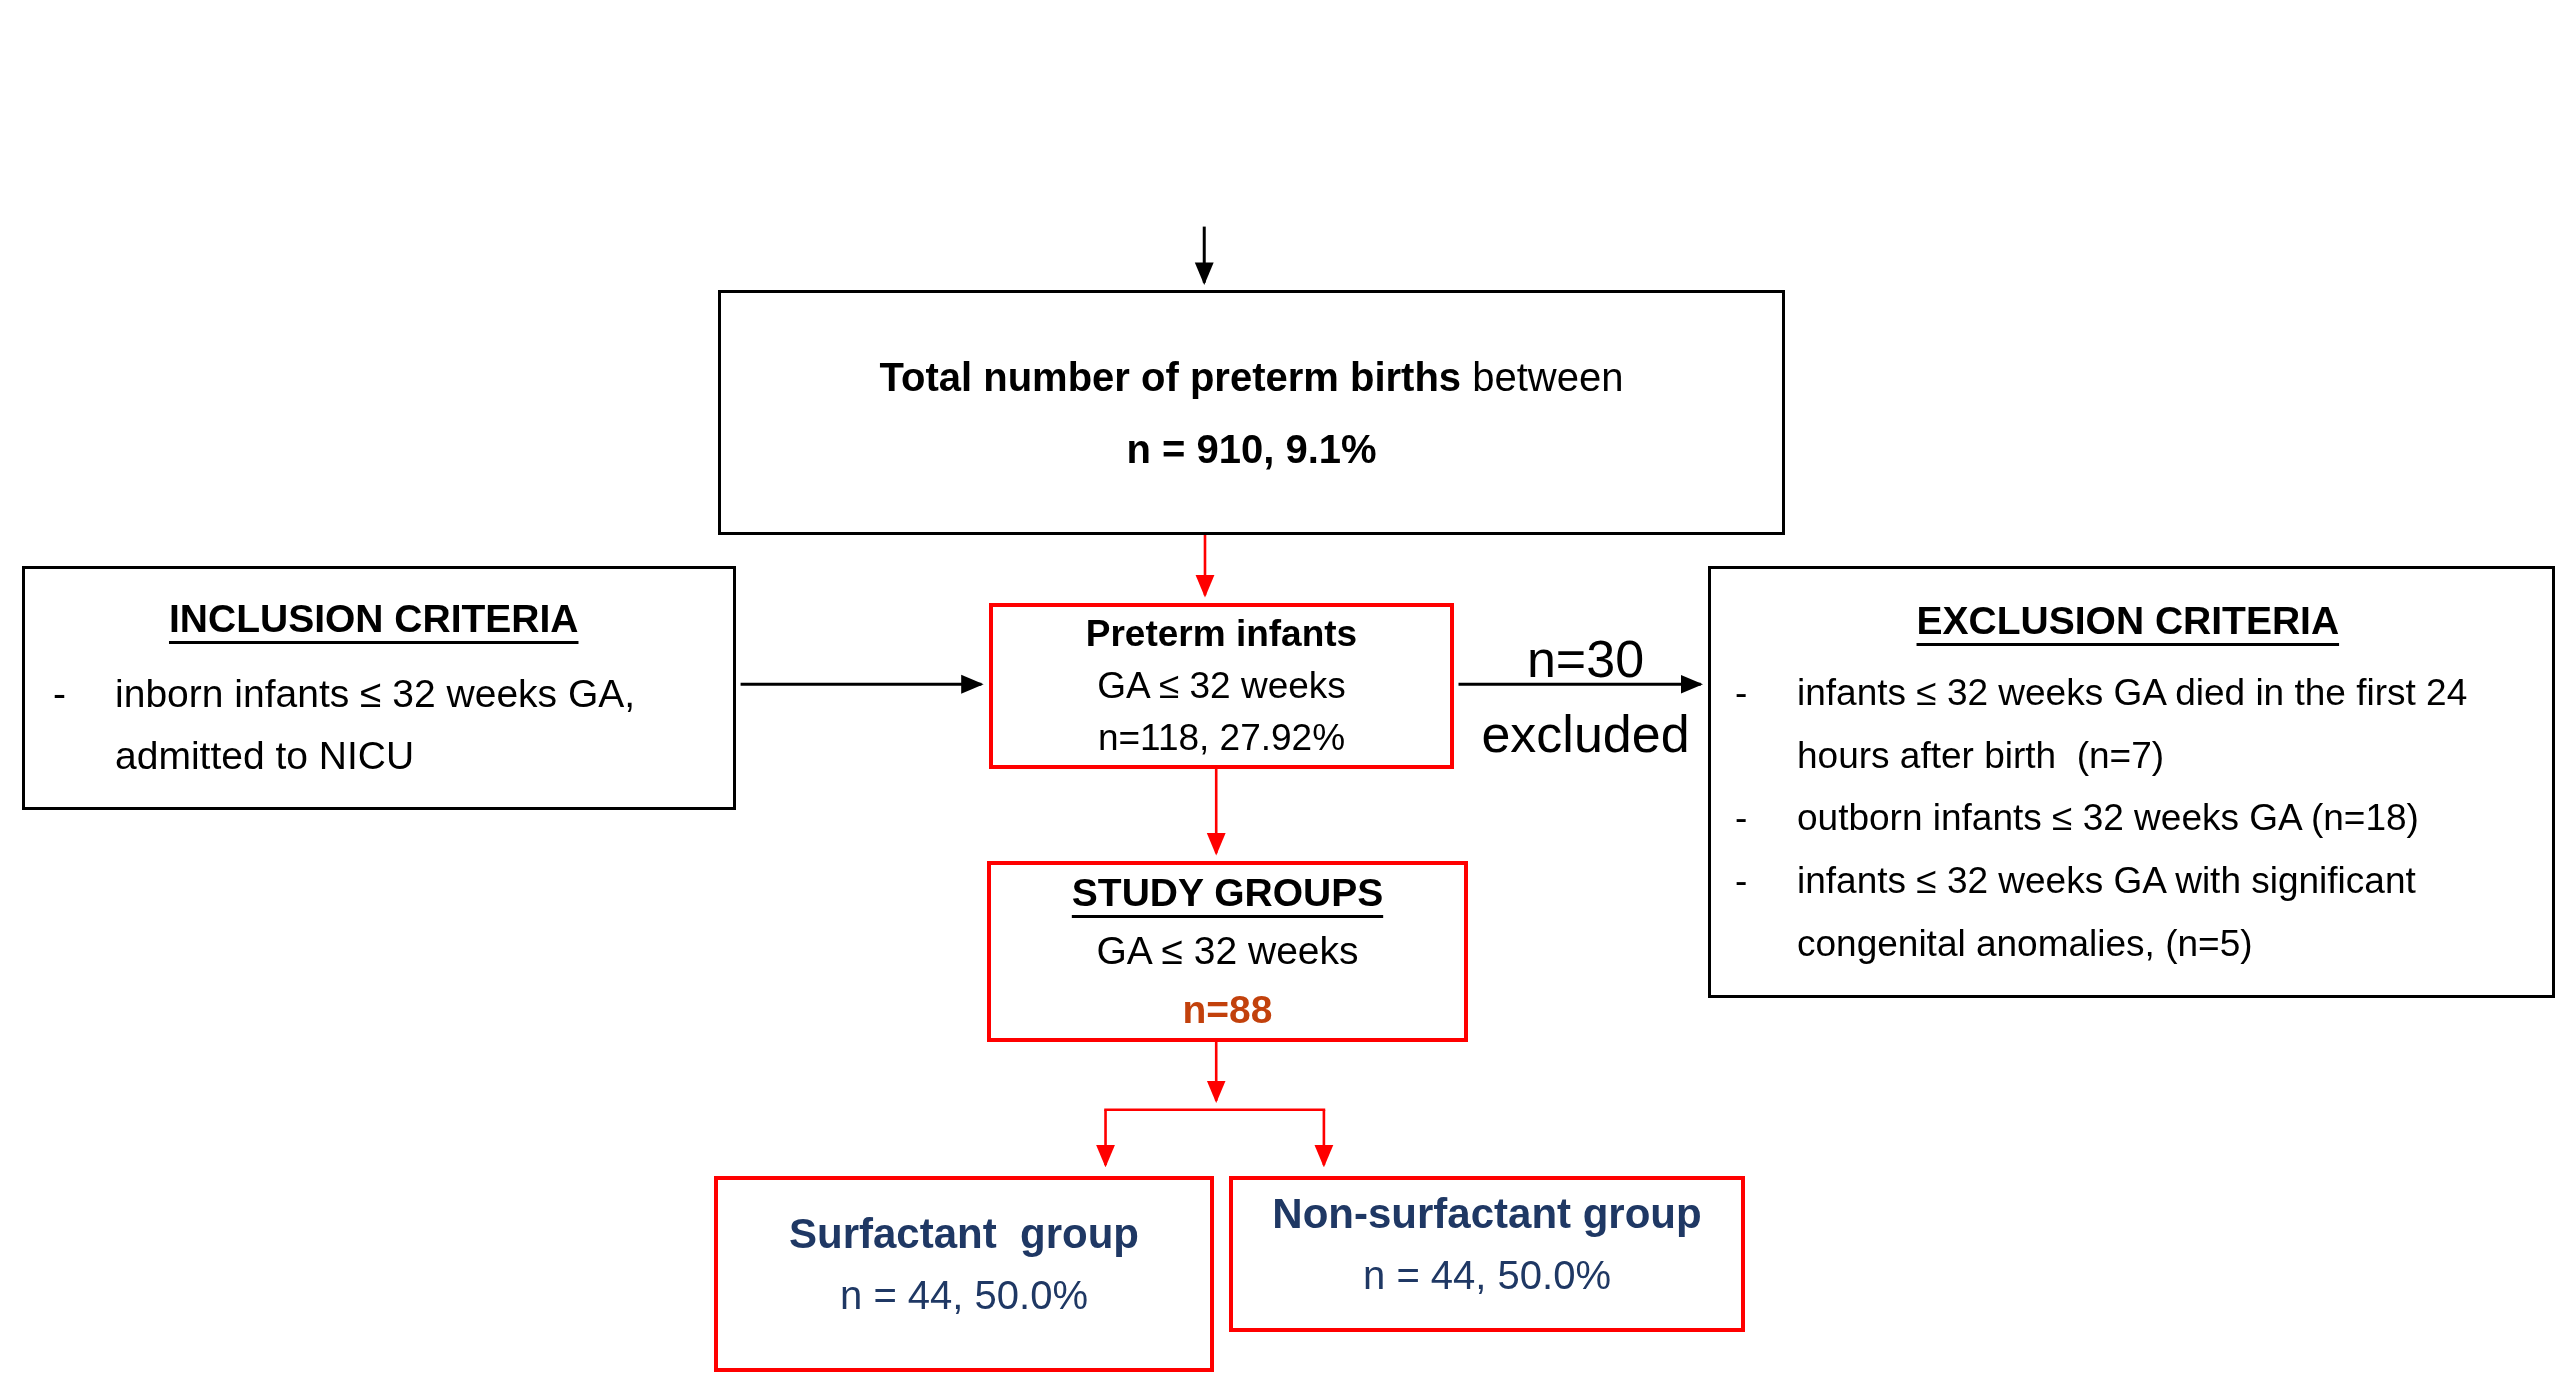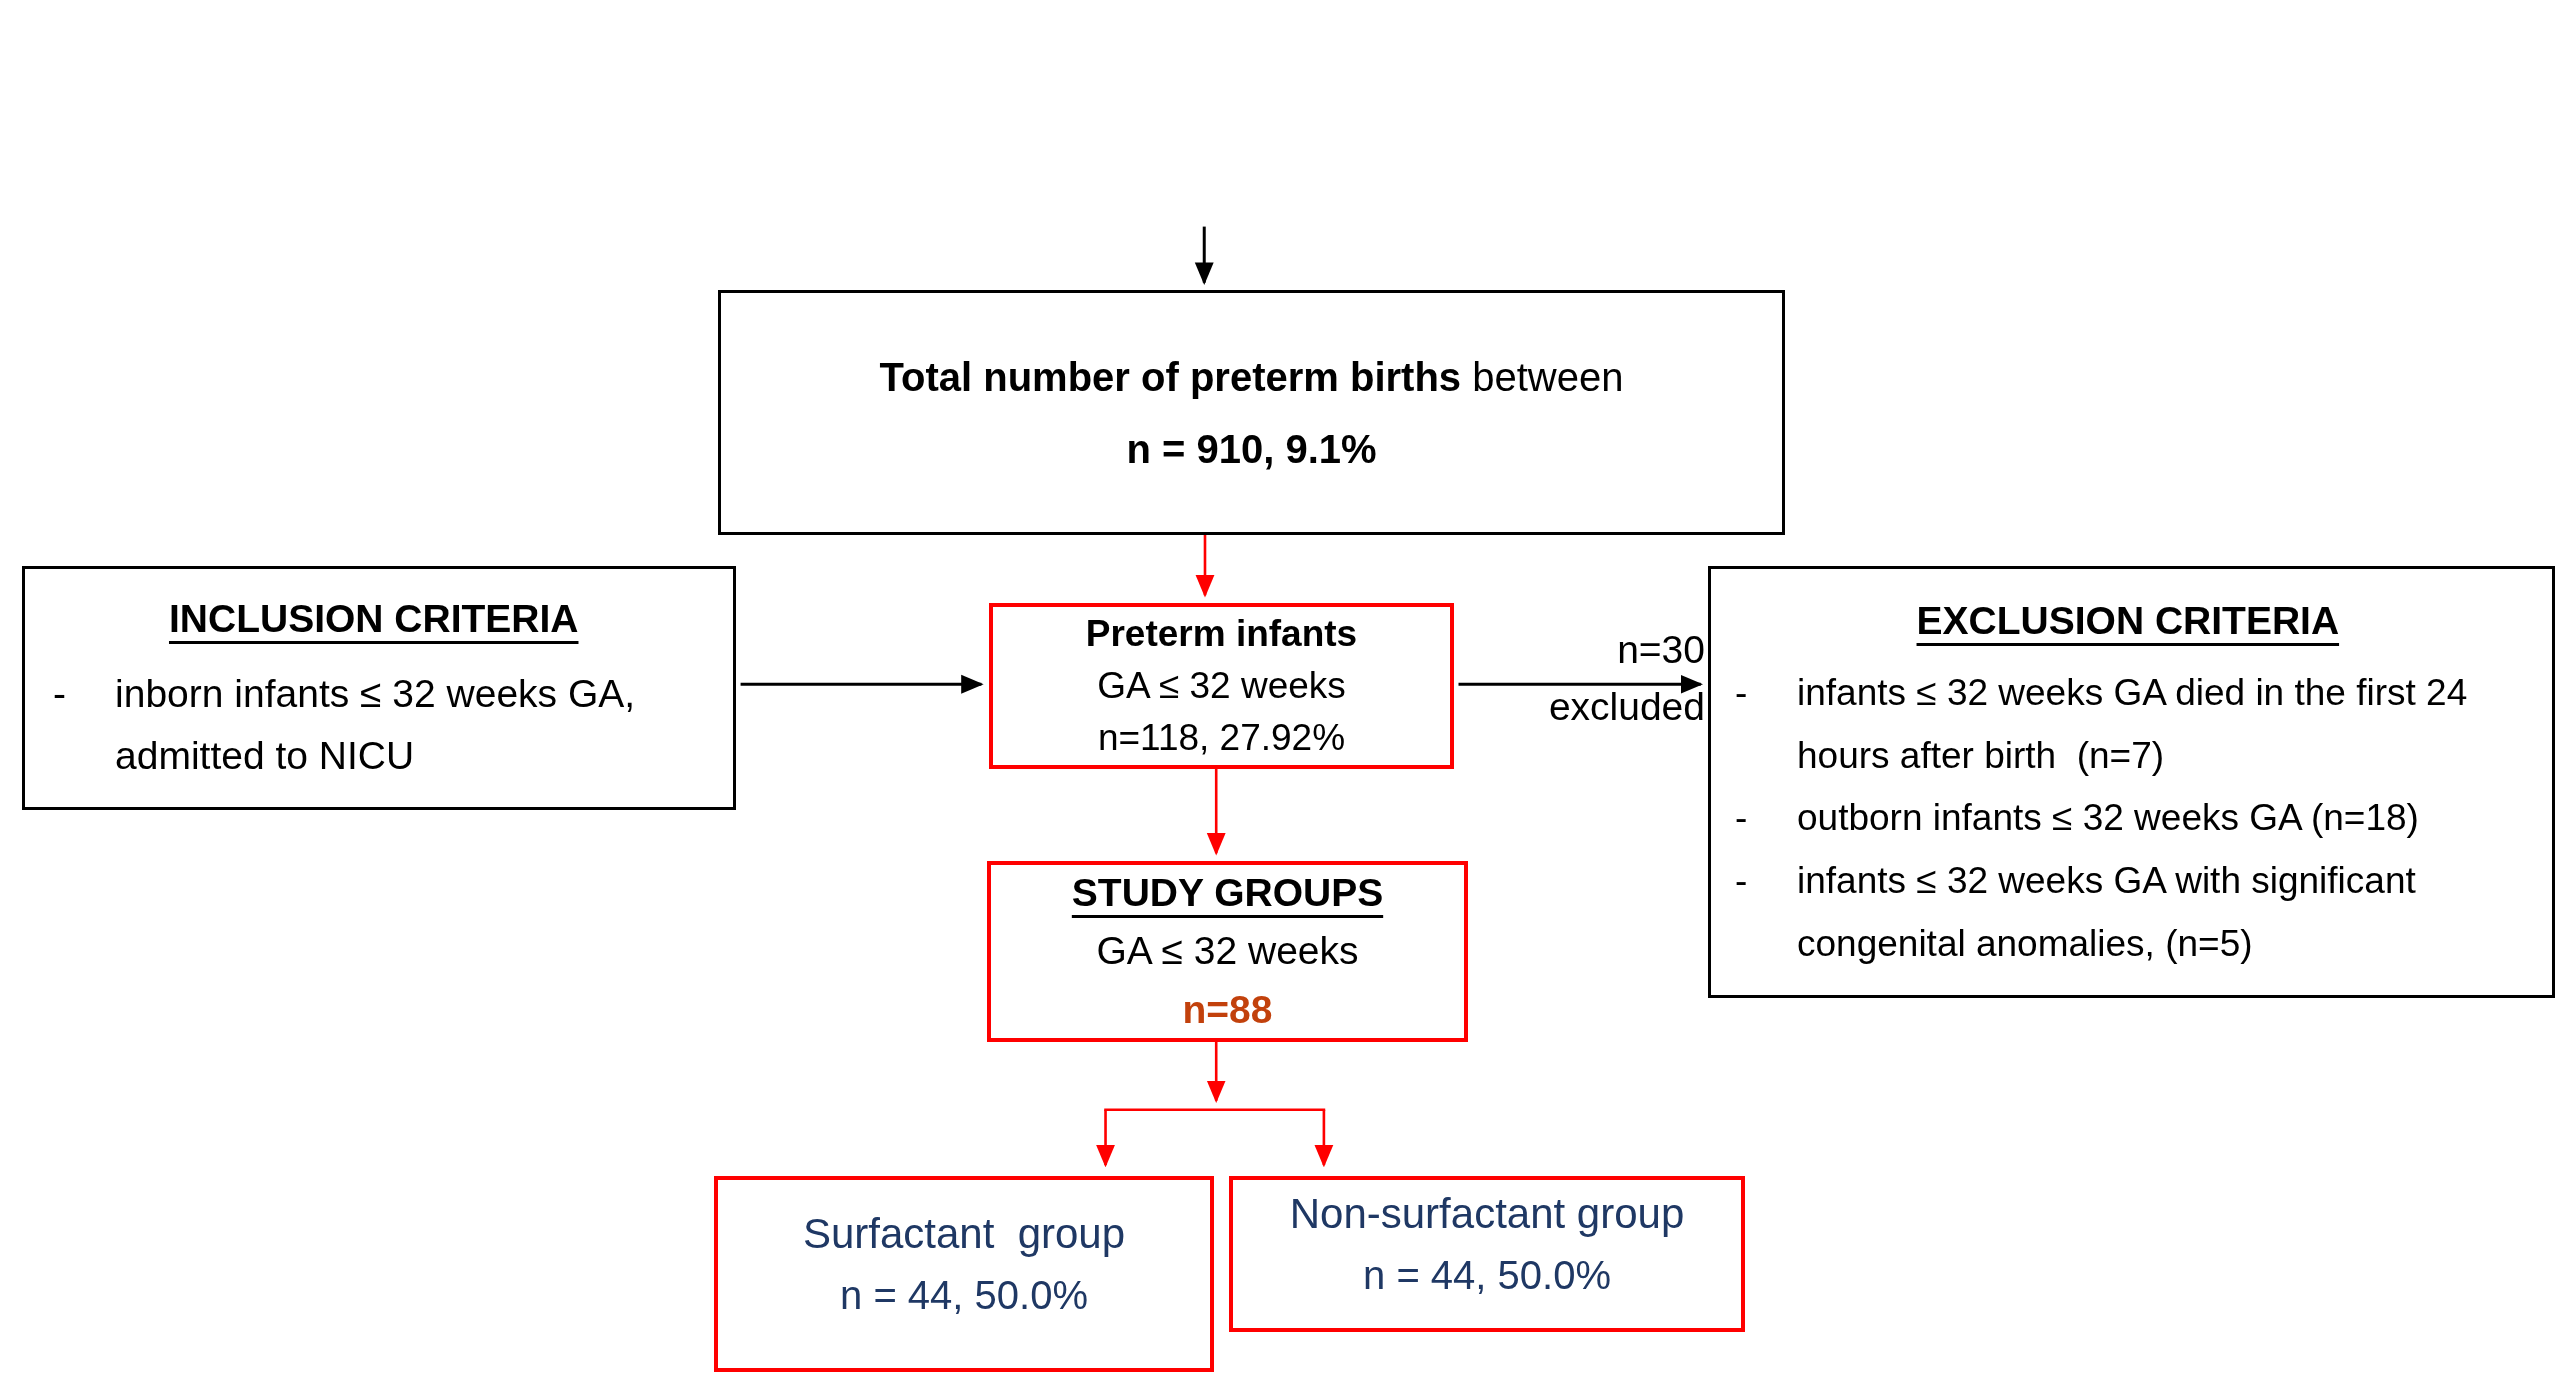--- a/index.html
+++ b/index.html
@@ -82,28 +82,28 @@
   #inclusion-box .crit-text { max-width: 524px; }
 
   .red-text { color: #c2410c; font-weight: bold; }
 
   .group-box {
     color: #1F3864;
     padding-bottom: 21px;
   }
   #surfactant-box  { left: 714px;  top: 1176px; width: 500px; height: 196px; }
   #nonsurfactant-box { left: 1229px; top: 1176px; width: 516px; height: 156px; }
-  .group-title { font-weight: normal; font-size: 42px; }
+  .group-title { font-weight: bold; font-size: 42px; }
   .group-n { font-size: 40px; margin-top: 15px; }
 
   #excluded-label {
     position: absolute;
     left: 1466px; top: 622px; width: 239px;
-    text-align: right;
-    font-size: 39px; line-height: 1.45;
+    text-align: center;
+    font-size: 52px; line-height: 1.45;
   }
 </style>
 </head>
 <body>
 
 <div class="canvas">
 
   <svg class="connectors" width="2576" height="1379" viewBox="0 0 3444 1844" xmlns="http://www.w3.org/2000/svg">
     <defs>
       <marker id="mB" viewBox="0 0 10 10" refX="9" refY="5" markerWidth="30" markerHeight="30" markerUnits="userSpaceOnUse" orient="auto">

